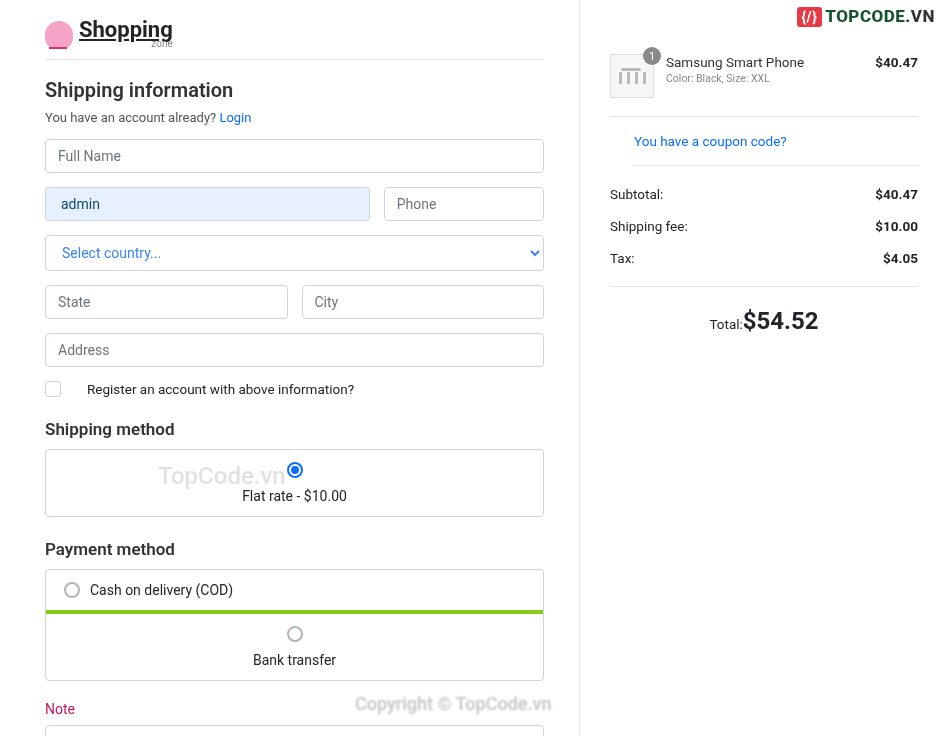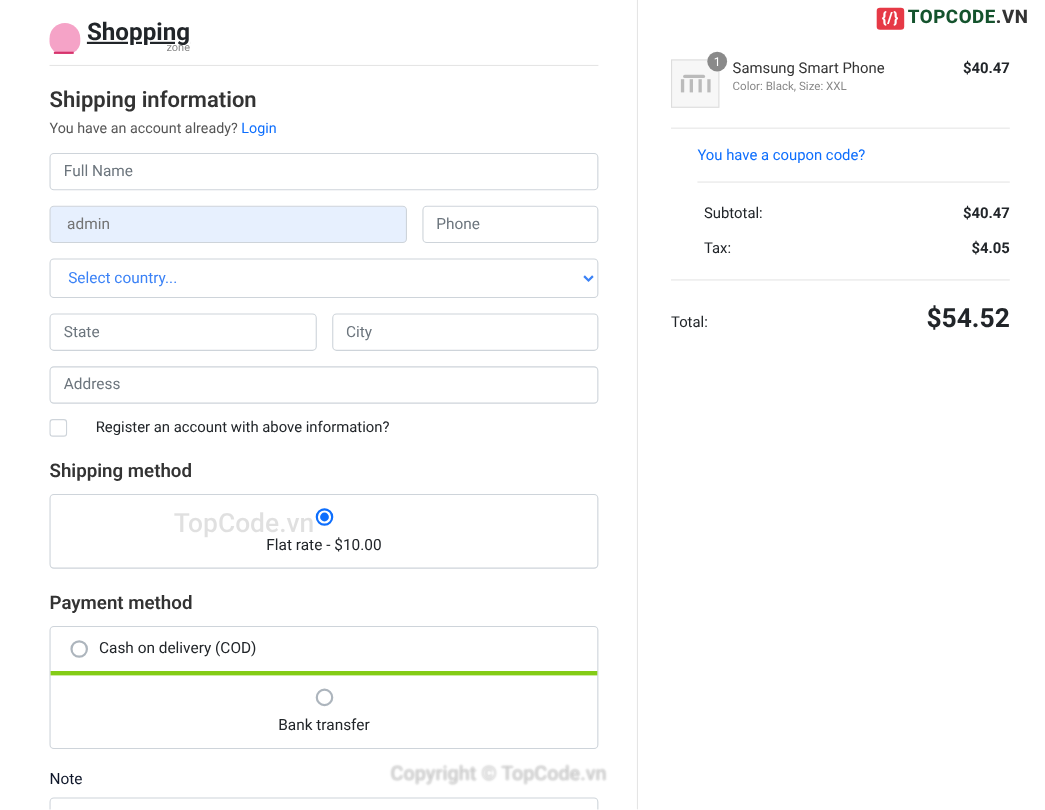--- a/index.html
+++ b/index.html
@@ -51,21 +51,21 @@
     a.link { color: #0d6efd; text-decoration: none; font-size: 13px; }
 
     .field-row { display: flex; gap: 14px; margin-top: 14px; }
     .field-row > * { flex: 1; }
     input[type=text], select, textarea {
       width: 100%;
       border: 1px solid #ced4da;
       border-radius: 4px;
       padding: 8px 12px;
       font-size: 14px;
-      color: #737373;
+      color: #0c4a6e;
       background: #fff;
       font-family: inherit;
     }
     input[type=text]::placeholder, textarea::placeholder { color: #6c757d; }
     input.filled { background: #e7f0fe; }
     select { color: #3b82f6; appearance: menulist; }
     textarea { resize: vertical; height: 70px; }
 
     .form-check { display: flex; align-items: center; gap: 26px; margin-top: 14px; font-size: 13.5px; }
     .form-check input[type=checkbox] { width: 16px; height: 16px; border: 1px solid #ced4da; border-radius: 3px; appearance: none; background: #fff; cursor: pointer; }
@@ -94,21 +94,21 @@
     }
     .radio.checked { border-color: #0d6efd; }
     .radio.checked::after {
       content: "";
       position: absolute;
       inset: 2px;
       background: #0d6efd;
       border-radius: 50%;
     }
 
-    .note-label { font-size: 14px; color: #0f172a; margin-top: 20px; display: block; }
+    .note-label { font-size: 14px; color: #be185d; margin-top: 20px; display: block; }
 
     
     .brand {
       position: absolute;
       top: 6px; right: 15px;
       font-weight: 800;
       font-size: 17px;
       letter-spacing: 0.5px;
       color: #333;
     }
@@ -167,24 +167,24 @@
       align-items: center;
       justify-content: center;
     }
     .item-info { flex: 1; }
     .item-name { font-size: 13.5px; color: #333; }
     .item-meta { font-size: 10.5px; color: #888; margin-top: 2px; }
     .item-price { font-size: 13.5px; font-weight: 700; }
 
     .coupon-link { color: #0d6efd; font-size: 13.5px; padding: 16px 0; display: block; border-bottom: 1px solid #e5e5e5; text-decoration: none; margin-left: 24px; }
 
-    .summary-row { display: flex; justify-content: space-between; padding: 8px 0; font-size: 13.5px; margin-left: 30px; }
+    .summary-row { display: flex; justify-content: space-between; padding: 8px 0; font-size: 13.5px; }
     .summary-row .val { font-weight: 700; }
     .summary-block { padding: 12px 0; border-bottom: 1px solid #e5e5e5; }
-    .total-row { display: flex; justify-content: space-between; align-items: baseline; padding: 20px 0; }
+    .total-row { display: flex; justify-content: center; align-items: baseline; padding: 20px 0; }
     .total-label { font-size: 13.5px; }
     .total-val { font-size: 24px; font-weight: 700; }
 
     .watermark { position: absolute; color: rgba(0,0,0,0.12); font-size: 24px; font-weight: 500; pointer-events: none; }
     .wm1 { top: 462px; left: 158px; }
     .wm2 { bottom: 22px; left: 355px; color: rgba(255,255,255,0.3); text-shadow: 0 0 2px rgba(0,0,0,0.3); font-size: 18px; }
   </style>
 </head>
 <body>
 
@@ -270,20 +270,24 @@
     </div>
 
     <a href="#" class="coupon-link">You have a coupon code?</a>
 
     <div class="summary-block">
       <div class="summary-row">
         <span>Subtotal:</span>
         <span class="val">$40.47</span>
       </div>
       <div class="summary-row">
+        <span>Shipping fee:</span>
+        <span class="val">$10.00</span>
+      </div>
+      <div class="summary-row">
         <span>Tax:</span>
         <span class="val">$4.05</span>
       </div>
     </div>
 
     <div class="total-row">
       <span class="total-label">Total:</span>
       <span class="total-val">$54.52</span>
     </div>
   </div>

